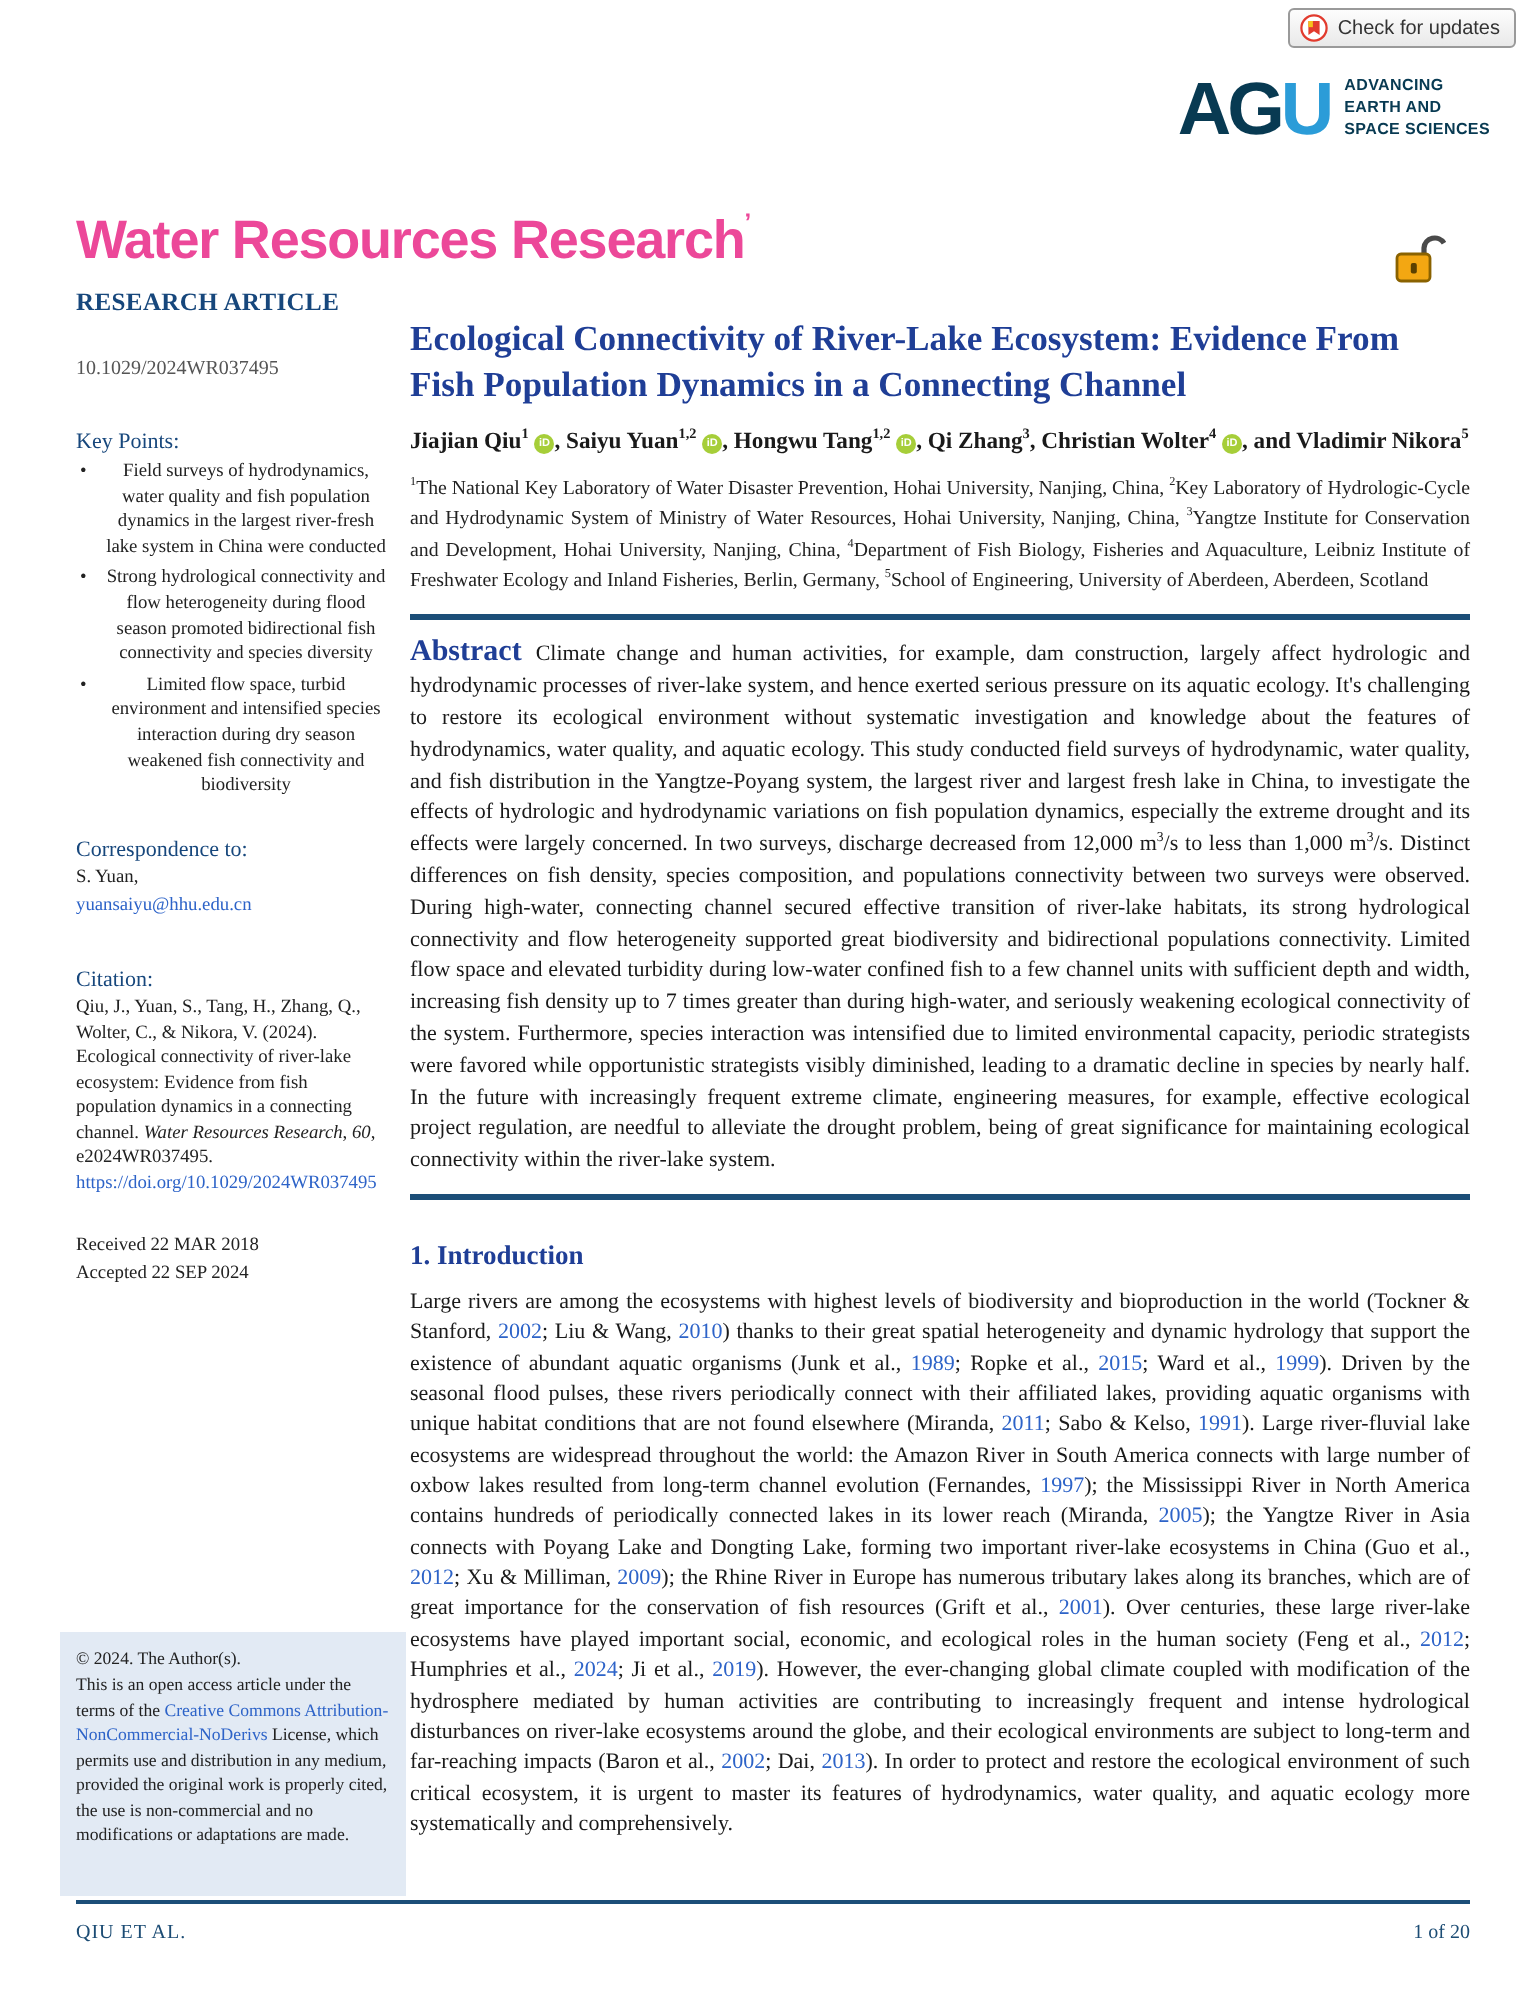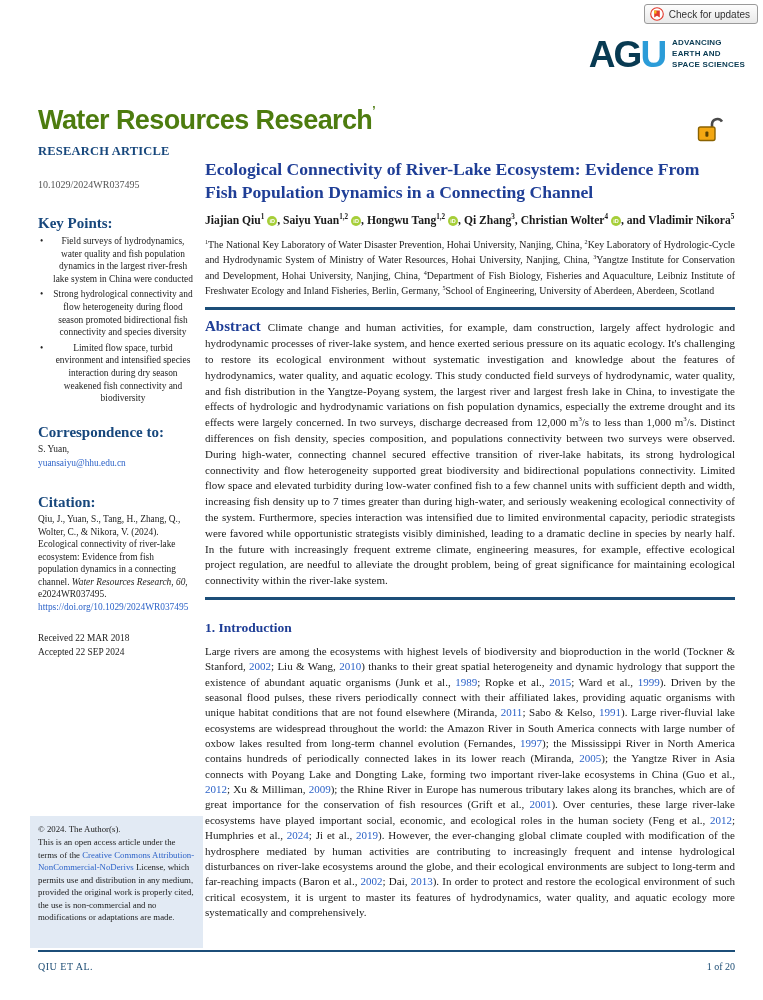--- a/index.html
+++ b/index.html
@@ -10,29 +10,29 @@
   .check-btn{position:absolute;top:4px;right:5px;display:flex;align-items:center;gap:5px;
     background:linear-gradient(#fdfdfd,#e9e9e9);border:1px solid #9a9a9a;border-radius:3px;
     padding:2px 7px 2px 5px;font-family:"Liberation Sans",sans-serif;font-size:10px;color:#333;cursor:pointer;}
   .agu{position:absolute;top:36px;right:18px;display:flex;align-items:center;gap:7px;}
   .agu-letters{font-family:"Liberation Sans",sans-serif;font-weight:800;font-size:37px;letter-spacing:-2px;line-height:1;}
   .agu-letters .l1,.agu-letters .l2{color:#083a52;}
   .agu-letters .l3{color:#2b9cd8;}
   .agu-tag{font-family:"Liberation Sans",sans-serif;font-weight:700;font-size:8px;line-height:1.35;
     color:#083a52;letter-spacing:.2px;}
   .masthead{position:absolute;top:104px;left:38px;font-family:"Liberation Sans",sans-serif;
-    font-weight:700;font-size:27px;letter-spacing:-.6px;color:#4d7c0f;}
+    font-weight:700;font-size:27px;letter-spacing:-.6px;color:#ec4899;}
   .masthead .mark{font-size:12px;vertical-align:14px;}
   .padlock{position:absolute;top:116px;right:40px;}
 
   
   .sidebar{position:absolute;left:38px;top:144px;width:157px;}
   .article-type{font-weight:700;font-size:12.5px;color:#17477c;letter-spacing:.2px;}
   .doi{font-size:10px;color:#555;margin-top:20px;}
-  .side-label{font-weight:700;font-size:15px;color:#17477c;}
+  .side-label{font-weight:400;font-size:11px;color:#17477c;}
   .kp-label{margin-top:25px;}
   .kp-list{margin:3px 0 0 0;padding:0;list-style:none;font-size:9.4px;line-height:1.34;color:#222;}
   .kp-list li{position:relative;padding-left:13px;margin-bottom:3px;text-align:center;}
   .kp-list li:before{content:"\2022";position:absolute;left:2px;top:0;color:#222;}
   .corr-label{margin-top:19px;}
   .side-text{font-size:9.4px;line-height:1.34;color:#222;margin-top:2px;}
   .cit-label{margin-top:24px;}
   .dates{margin-top:17px;font-size:9.4px;line-height:1.5;color:#222;}
   .license-box{position:absolute;left:30px;top:816px;width:158px;background:#e2eaf4;
     padding:7px 7px 24px 8px;font-size:8.8px;line-height:1.42;color:#222;}

